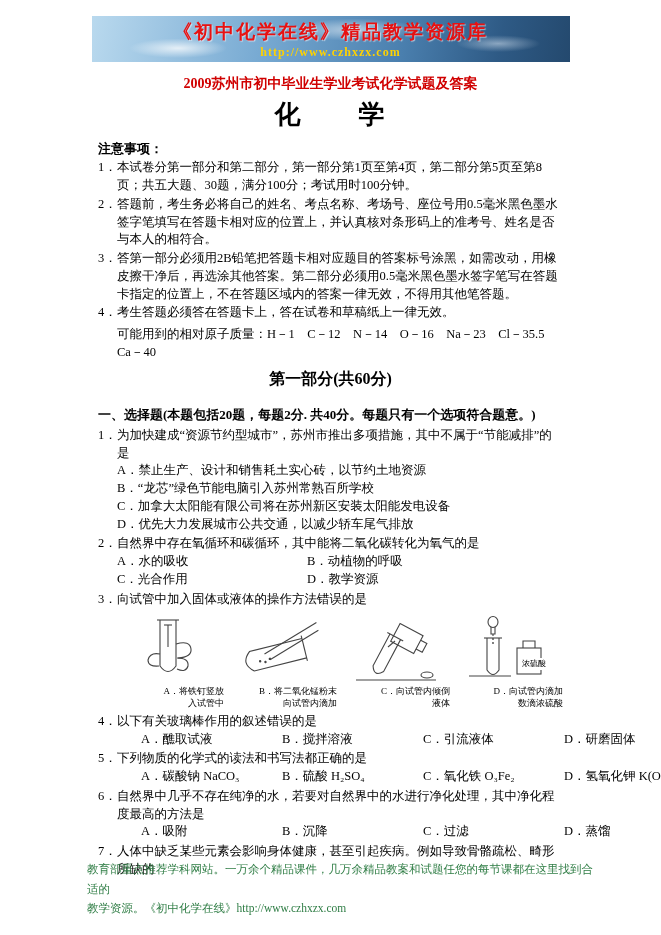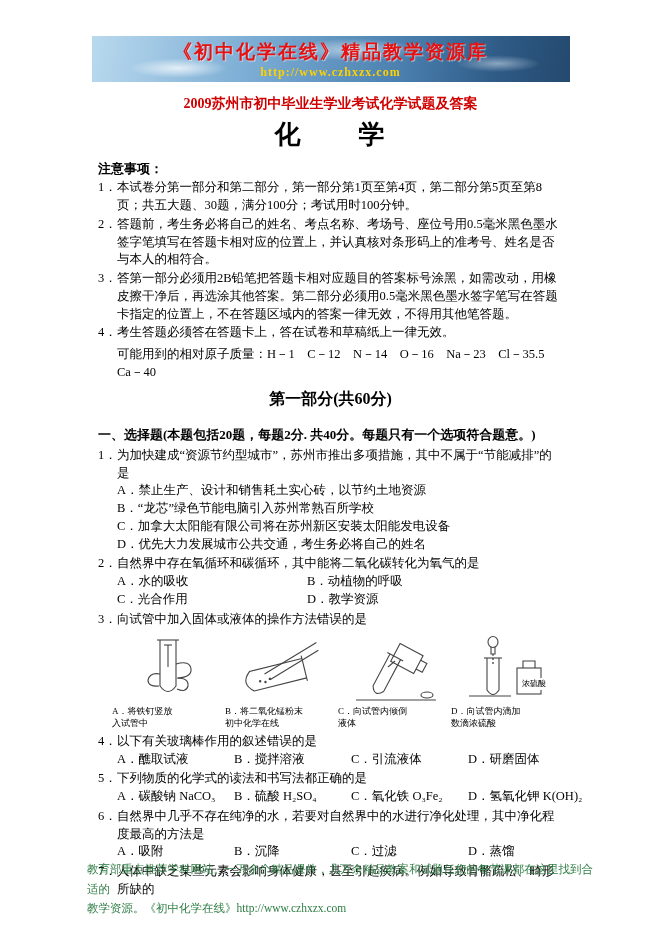--- a/index.html
+++ b/index.html
@@ -1,19 +1,19 @@
 <!DOCTYPE html>
 <html><head>
 <meta charset="utf-8">
 <style>
   html,body{margin:0;padding:0;}
   body{background:#9a9a9a;display:flex;justify-content:center;}
   .page{width:661px;height:935px;background:#fff;position:relative;overflow:hidden;
         font-family:"Liberation Serif","DejaVu Serif",serif;color:#000;}
-  .banner{width:478px;height:46px;margin:36px auto 0;text-align:center;
+  .banner{width:478px;height:46px;margin:16px auto 0;text-align:center;
     background:
       radial-gradient(ellipse 70px 14px at 18% 70%, rgba(255,255,255,.75), rgba(255,255,255,0) 70%),
       radial-gradient(ellipse 90px 16px at 55% 30%, rgba(255,255,255,.55), rgba(255,255,255,0) 70%),
       radial-gradient(ellipse 60px 12px at 85% 60%, rgba(230,240,250,.5), rgba(255,255,255,0) 70%),
       linear-gradient(100deg,#b9d9ee 0%,#79abd3 35%,#4a7fae 65%,#2e5a85 85%,#24496e 100%);}
   .banner-title{padding-top:3px;font-size:19px;font-weight:bold;color:#e81111;
     letter-spacing:2px;text-shadow:1px 1px 1px rgba(255,255,255,.55);}
   .banner-url{font-size:12px;color:#ffd200;font-weight:bold;letter-spacing:1px;}
   .doc-title{margin-top:13px;text-align:center;font-size:14px;font-weight:bold;color:#d00000;}
   .subject-title{margin-top:4px;text-align:center;font-size:26px;font-weight:bold;letter-spacing:2px;white-space:pre;}
@@ -24,24 +24,24 @@
   .hang .txt{flex:1;}
   .note{margin-top:1px;}
   .atomic{padding-left:19px;margin-top:4px;}
   .part-title{text-align:center;font-size:16px;font-weight:bold;margin:6px 0 16px;}
   .section-heading{font-weight:bold;font-size:13px;margin-bottom:2px;}
   .q{margin-top:2px;}
   .optlist{padding-left:19px;}
   .row2{display:flex;padding-left:19px;}
   .row2 .c1{width:190px;flex:none;}
   .row4{display:flex;padding-left:19px;}
-  .row4 .o{width:117px;flex:none;white-space:nowrap;}
+  .row4 .o{width:117px;flex:none;white-space:nowrap;margin-left:24px;}
   .row4 .o:last-child{width:auto;}
   .fig-row{display:flex;justify-content:space-between;padding:6px 0 2px 14px;}
-  .fig{width:112px;text-align:left;position:relative;}
+  .fig{width:112px;text-align:right;position:relative;}
   .fig svg{display:block;margin:0 auto;}
   .cap{font-size:9px;line-height:1.25;margin-top:2px;}
   .acid-label{position:absolute;font-size:8px;left:70px;top:44px;background:#fff;padding:0 1px;}
   .sketch{stroke:#444;stroke-width:1.1;fill:none;}
   .footer{position:absolute;left:87px;right:58px;bottom:16px;color:#2f7d45;font-size:11.5px;line-height:1.7;}
 </style>
 </head>
 <body>
 
 <div class="page">
@@ -82,21 +82,21 @@
 
     <div class="q">
       <div class="hang">
         <span class="num">1．</span>
         <span class="txt">为加快建成“资源节约型城市”，苏州市推出多项措施，其中不属于“节能减排”的是</span>
       </div>
       <div class="optlist">
         <div>A．禁止生产、设计和销售耗土实心砖，以节约土地资源</div>
         <div>B．“龙芯”绿色节能电脑引入苏州常熟百所学校</div>
         <div>C．加拿大太阳能有限公司将在苏州新区安装太阳能发电设备</div>
-        <div>D．优先大力发展城市公共交通，考生务必将自己的姓名</div>
+        <div>D．优先大力发展城市公共交通，以减少轿车尾气排放</div>
       </div>
     </div>
 
     <div class="q">
       <div class="hang">
         <span class="num">2．</span>
         <span class="txt">自然界中存在氧循环和碳循环，其中能将二氧化碳转化为氧气的是</span>
       </div>
       <div class="row2">
         <span class="c1">A．水的吸收</span>
@@ -138,21 +138,21 @@
               <line class="sketch" x1="70" y1="27" x2="70" y2="53"></line>
               <path class="sketch" d="M88 18 L30 36"></path>
               <path class="sketch" d="M88 26 L34 43"></path>
               <circle cx="24" cy="42" r="1.2" fill="#444" stroke="none"></circle>
               <circle cx="29" cy="44" r="1.2" fill="#444" stroke="none"></circle>
               <circle cx="34" cy="42" r="1.2" fill="#444" stroke="none"></circle>
             </g>
           </svg>
           <div class="cap">
             <div>B．将二氧化锰粉末</div>
-            <div>初中化学在线</div>
+            <div>向试管内滴加</div>
           </div>
         </div>
 
         <div class="fig">
           <svg width="92" height="70" viewBox="0 0 92 70" class="sketch">
             <g transform="rotate(28 36 44)">
               <path class="sketch" d="M30 20 L30 56 Q36 66 42 56 L42 20"></path>
               <line class="sketch" x1="27" y1="20" x2="45" y2="20"></line>
             </g>
             <g transform="rotate(118 58 24)">

